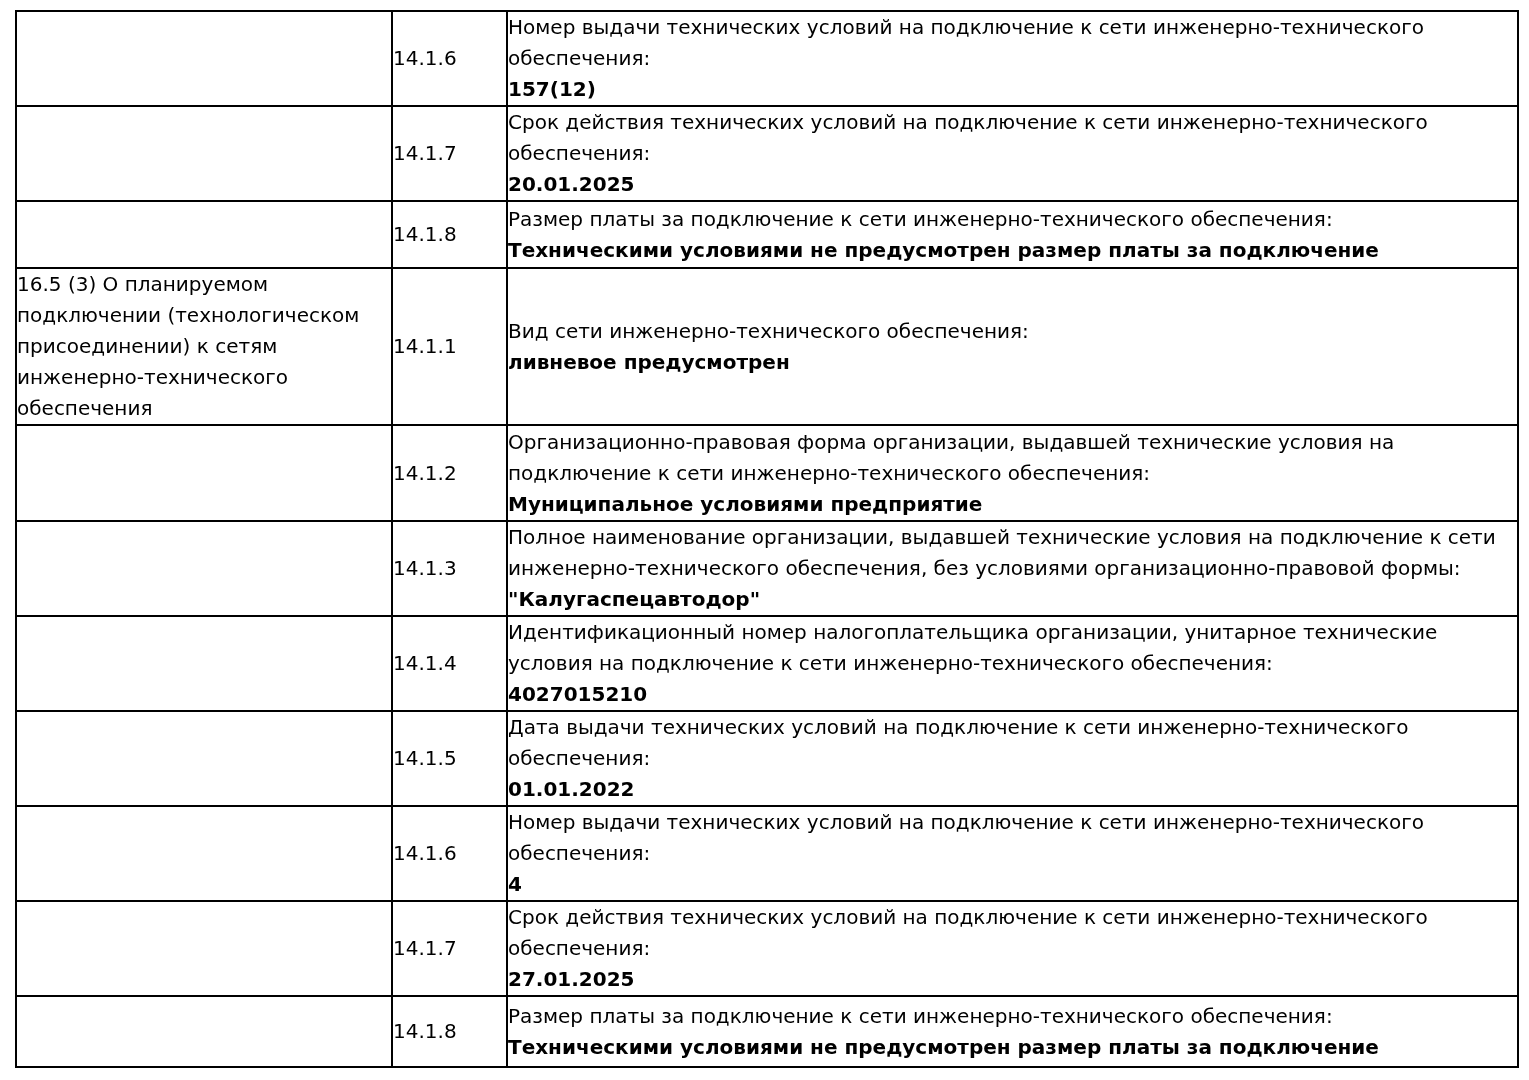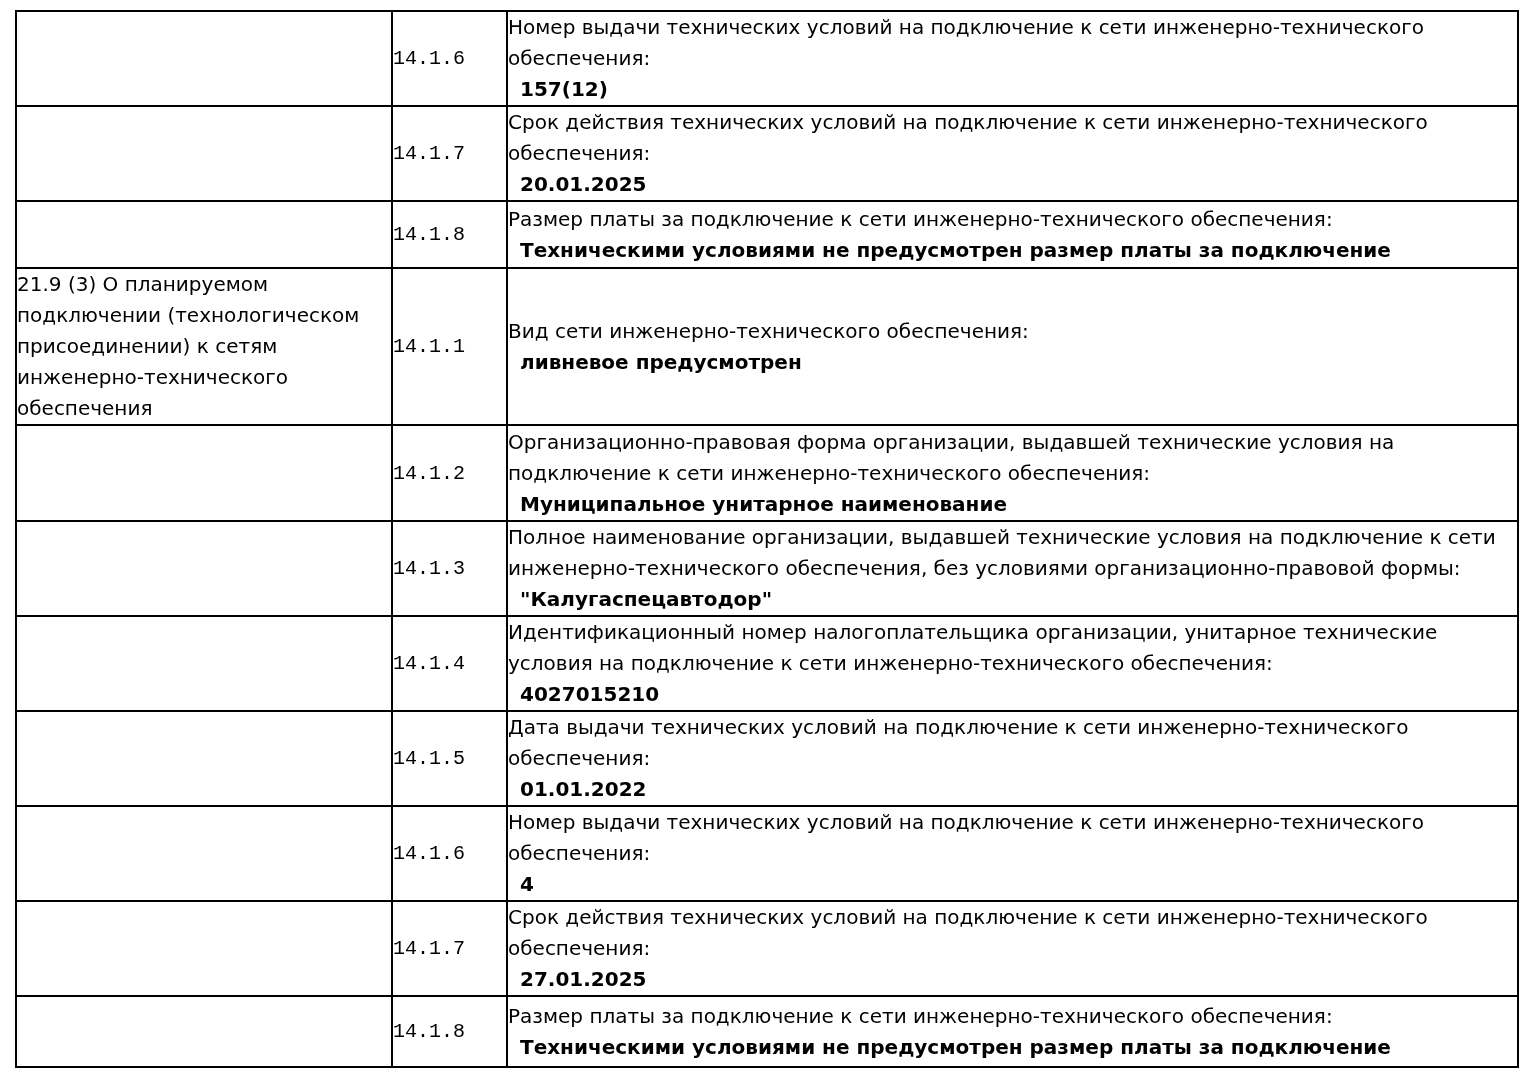--- a/index.html
+++ b/index.html
@@ -31,34 +31,32 @@
     padding: 0;
   }
   td.c1 {
     width: 374px;
     padding: 0 6px 0 4px;
     white-space: pre-line;
   }
   td.c2 {
     width: 113px;
     padding-left: 5px;
-    font-family: Liberation Mono, monospace;
   }
   td.c3 {
     width: 1009px;
     padding: 0 6px 0 5px;
   }
   .lbl {
     white-space: pre-line;
     font-weight: normal;
   }
   .val {
     font-weight: bold;
     white-space: pre-line;
-    margin-left: 12px;
   }
 </style>
 </head>
 <body>
 
 <table class="doc-table">
   <tbody>
     <tr style="height:93px">
       <td class="c1"></td>
       <td class="c2">14.1.6</td>
@@ -79,38 +77,38 @@
     </tr>
     <tr style="height:67px">
       <td class="c1"></td>
       <td class="c2">14.1.8</td>
       <td class="c3">
         <div class="lbl">Размер платы за подключение к сети инженерно-технического обеспечения:</div>
         <div class="val">Техническими условиями не предусмотрен размер платы за подключение</div>
       </td>
     </tr>
     <tr style="height:156px">
-      <td class="c1">21.9 (3) О планируемом
+      <td class="c1">16.5 (3) О планируемом
 подключении (технологическом
 присоединении) к сетям
 инженерно-технического
 обеспечения</td>
       <td class="c2">14.1.1</td>
       <td class="c3">
         <div class="lbl">Вид сети инженерно-технического обеспечения:</div>
         <div class="val">ливневое предусмотрен</div>
       </td>
     </tr>
     <tr style="height:96px">
       <td class="c1"></td>
       <td class="c2">14.1.2</td>
       <td class="c3">
         <div class="lbl">Организационно-правовая форма организации, выдавшей технические условия на
 подключение к сети инженерно-технического обеспечения:</div>
-        <div class="val">Муниципальное унитарное наименование</div>
+        <div class="val">Муниципальное условиями предприятие</div>
       </td>
     </tr>
     <tr style="height:95px">
       <td class="c1"></td>
       <td class="c2">14.1.3</td>
       <td class="c3">
         <div class="lbl">Полное наименование организации, выдавшей технические условия на подключение к сети
 инженерно-технического обеспечения, без условиями организационно-правовой формы:</div>
         <div class="val">"Калугаспецавтодор"</div>
       </td>

